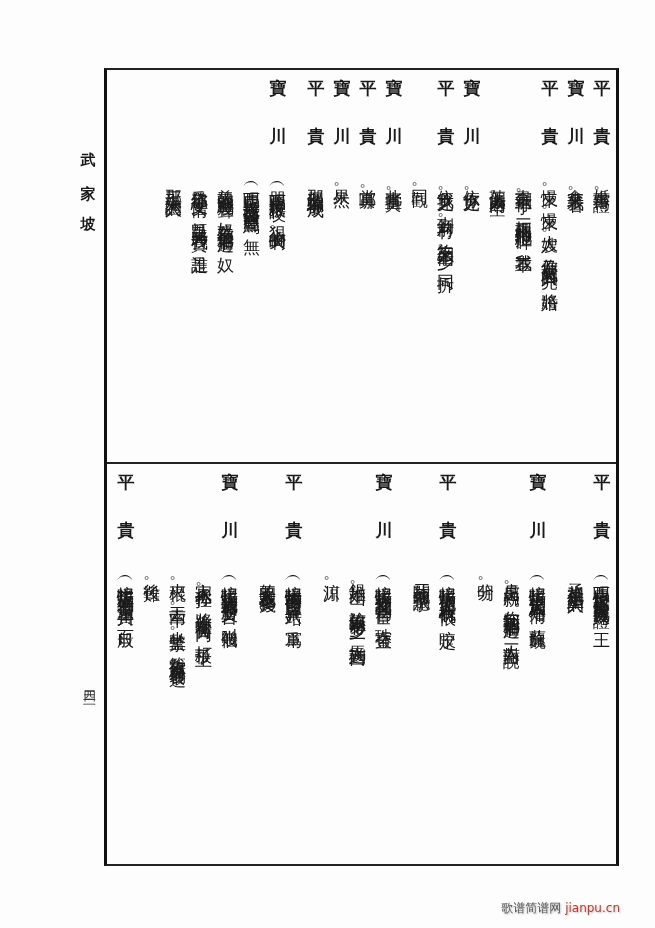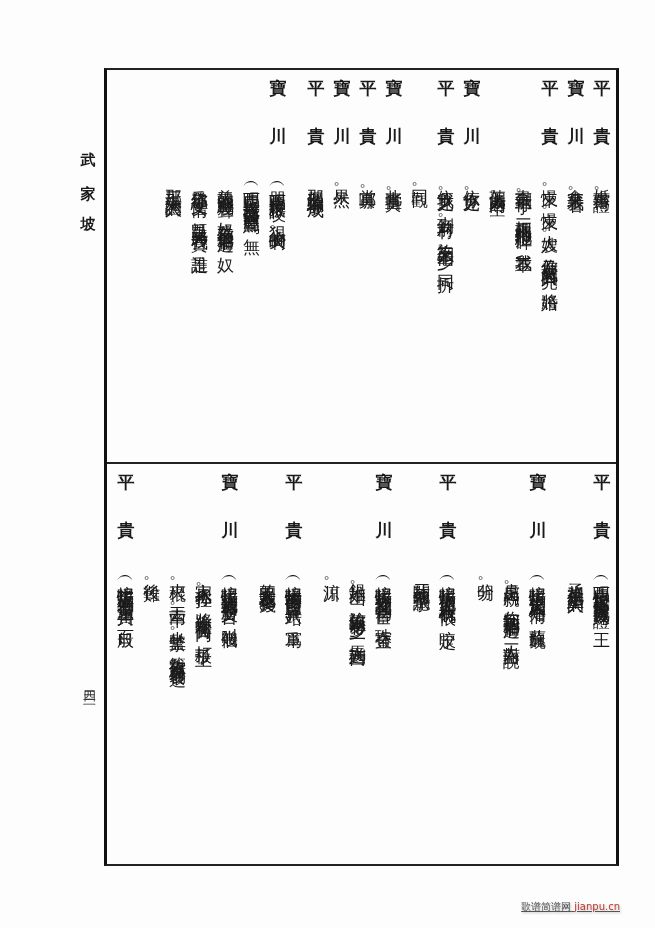--- a/index.html
+++ b/index.html
@@ -26,23 +26,22 @@
   }
   .margin-title {
     position: absolute; left: 78px; top: 140px; writing-mode: vertical-rl;
     font-size: 15px; font-weight: bold; letter-spacing: 32px;
   }
   .page-num {
     position: absolute; left: 80px; top: 680px; writing-mode: vertical-rl;
     font-size: 13px; letter-spacing: 2px; color: #333;
   }
   .watermark {
-    position: absolute; right: 35px; top: 900px; font-family: "DejaVu Sans", sans-serif; font-size: 10px; color: #555;
+    position: absolute; right: 35px; top: 900px; font-family: "DejaVu Sans", sans-serif; font-size: 12px; color: #555;
     text-shadow: 1px 1px 2px #bbb;
-    text-decoration: underline;
   }
   .watermark .site { color: #c0392b; }
 </style>
 </head>
 <body>
 
 <div class="margin-title">武家坡</div>
 <div class="page-num">四二三</div>
 
 <div class="frame">

